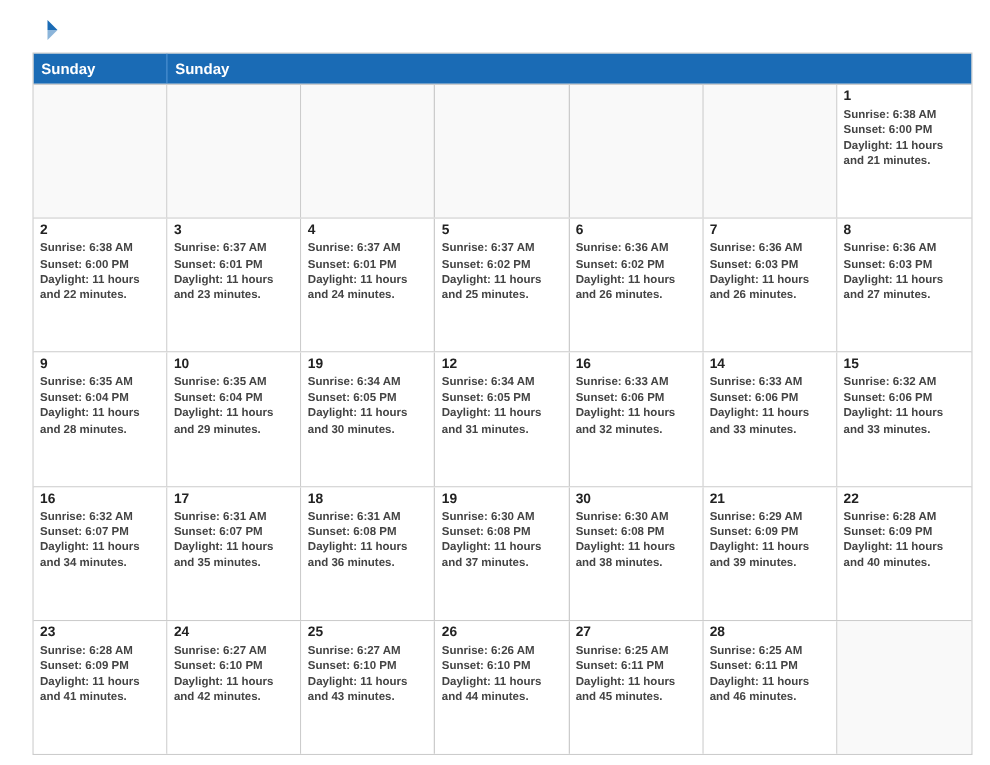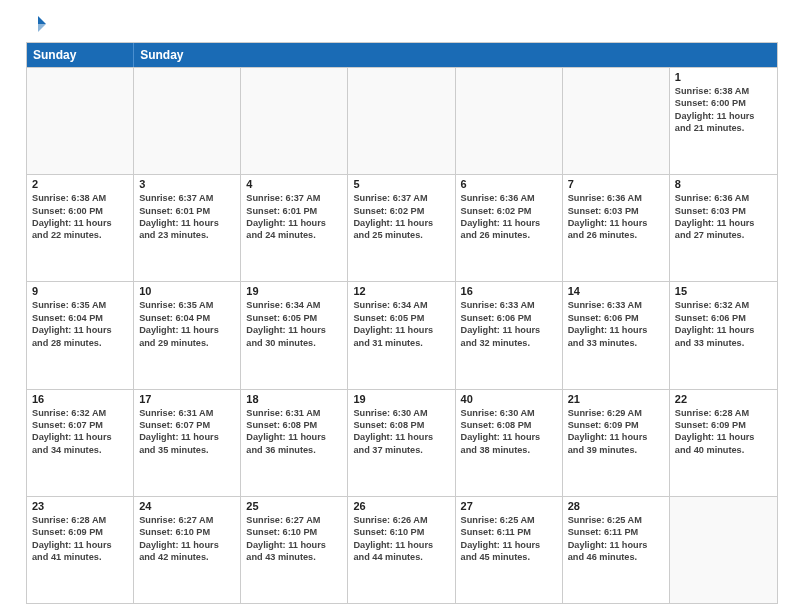--- a/index.html
+++ b/index.html
@@ -281,21 +281,21 @@
 and 36 minutes.</div>
           </div>
           <div class="cal-cell">
             <div class="day-num">19</div>
             <div class="day-info" style="white-space: pre-line;">Sunrise: 6:30 AM
 Sunset: 6:08 PM
 Daylight: 11 hours
 and 37 minutes.</div>
           </div>
           <div class="cal-cell">
-            <div class="day-num">40</div>
+            <div class="day-num">30</div>
             <div class="day-info" style="white-space: pre-line;">Sunrise: 6:30 AM
 Sunset: 6:08 PM
 Daylight: 11 hours
 and 38 minutes.</div>
           </div>
           <div class="cal-cell">
             <div class="day-num">21</div>
             <div class="day-info" style="white-space: pre-line;">Sunrise: 6:29 AM
 Sunset: 6:09 PM
 Daylight: 11 hours

